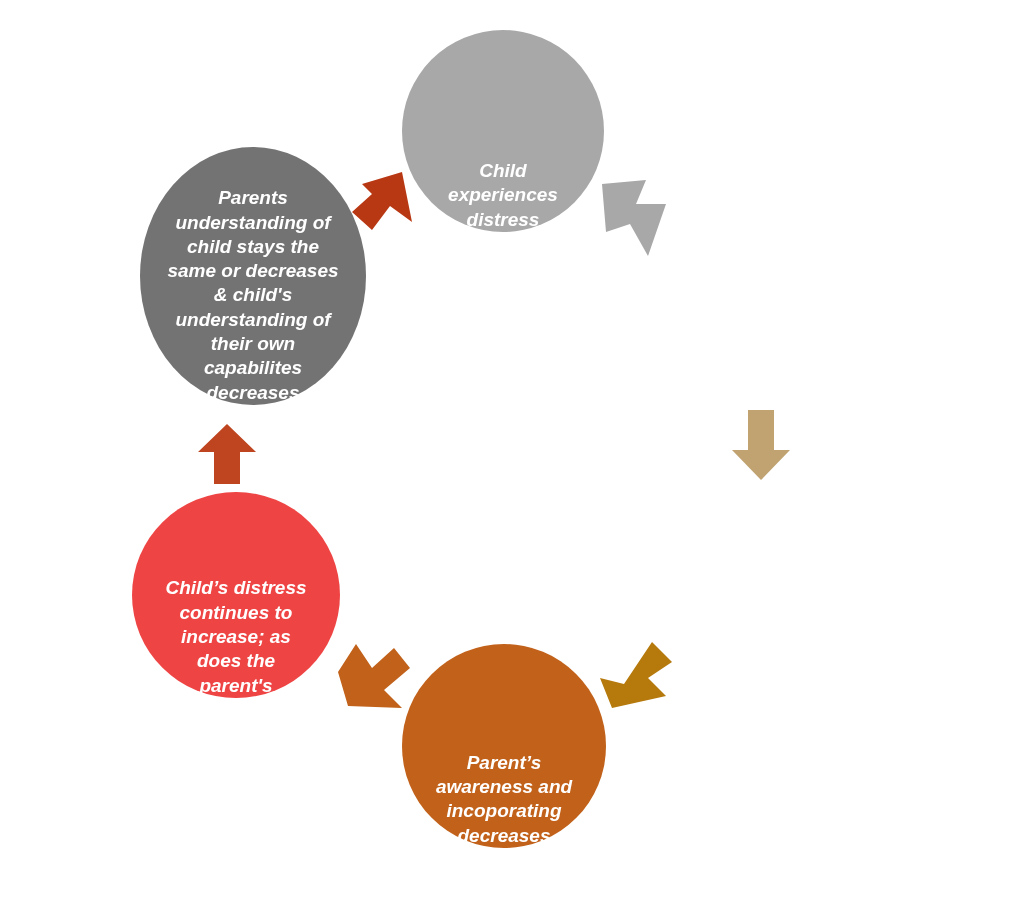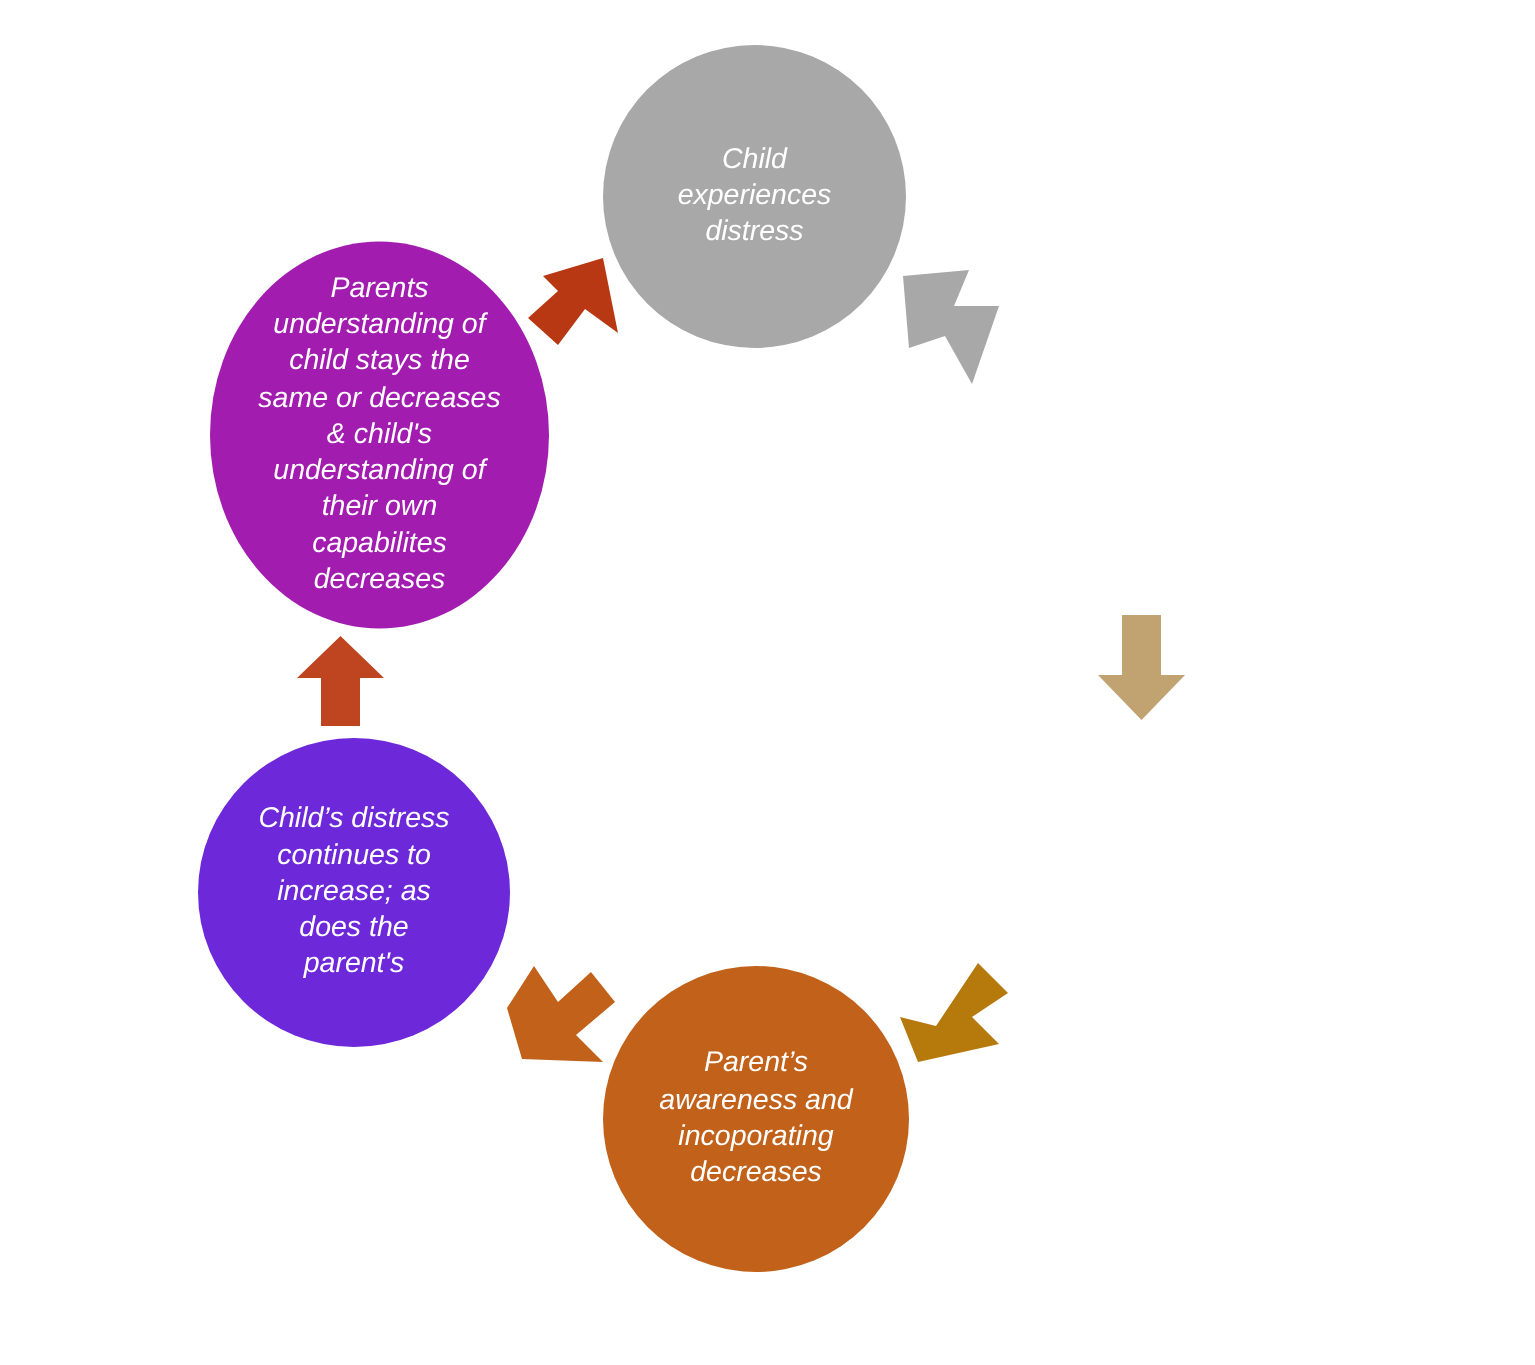--- a/index.html
+++ b/index.html
@@ -15,27 +15,27 @@
   }
   #cycle-diagram {
     position: relative;
     width: 1023px;
     height: 910px;
   }
   .node {
     position: absolute;
     border-radius: 50%;
     display: flex;
-    align-items: center;
+    align-items: flex-end;
     justify-content: center;
     box-sizing: border-box;
     color: #ffffff;
     text-align: center;
     font-style: italic;
-    font-weight: normal;
+    font-weight: bold;
     line-height: 1.28;
   }
   .node .node-label {
     display: block;
     padding: 0 6px;
     white-space: pre-line;
   }
   
   #node-child-distress {
     left: 402px;
@@ -71,30 +71,30 @@
     height: 204px;
     background: #c1611a;
     font-size: 19px;
   }
   
   #node-child-distress-increases {
     left: 132px;
     top: 492px;
     width: 208px;
     height: 206px;
-    background: #6d28d9;
+    background: #ef4444;
     font-size: 19px;
   }
   
   #node-parents-understanding {
     left: 140px;
-    top: 161px;
+    top: 147px;
     width: 226px;
     height: 258px;
-    background: #a21caf;
+    background: #737373;
     font-size: 19px;
   }
 
   .arrow {
     position: absolute;
   }
   .arrow svg { display: block; }
 
   
   #arrow-1 { left: 600px; top: 178px; }   

